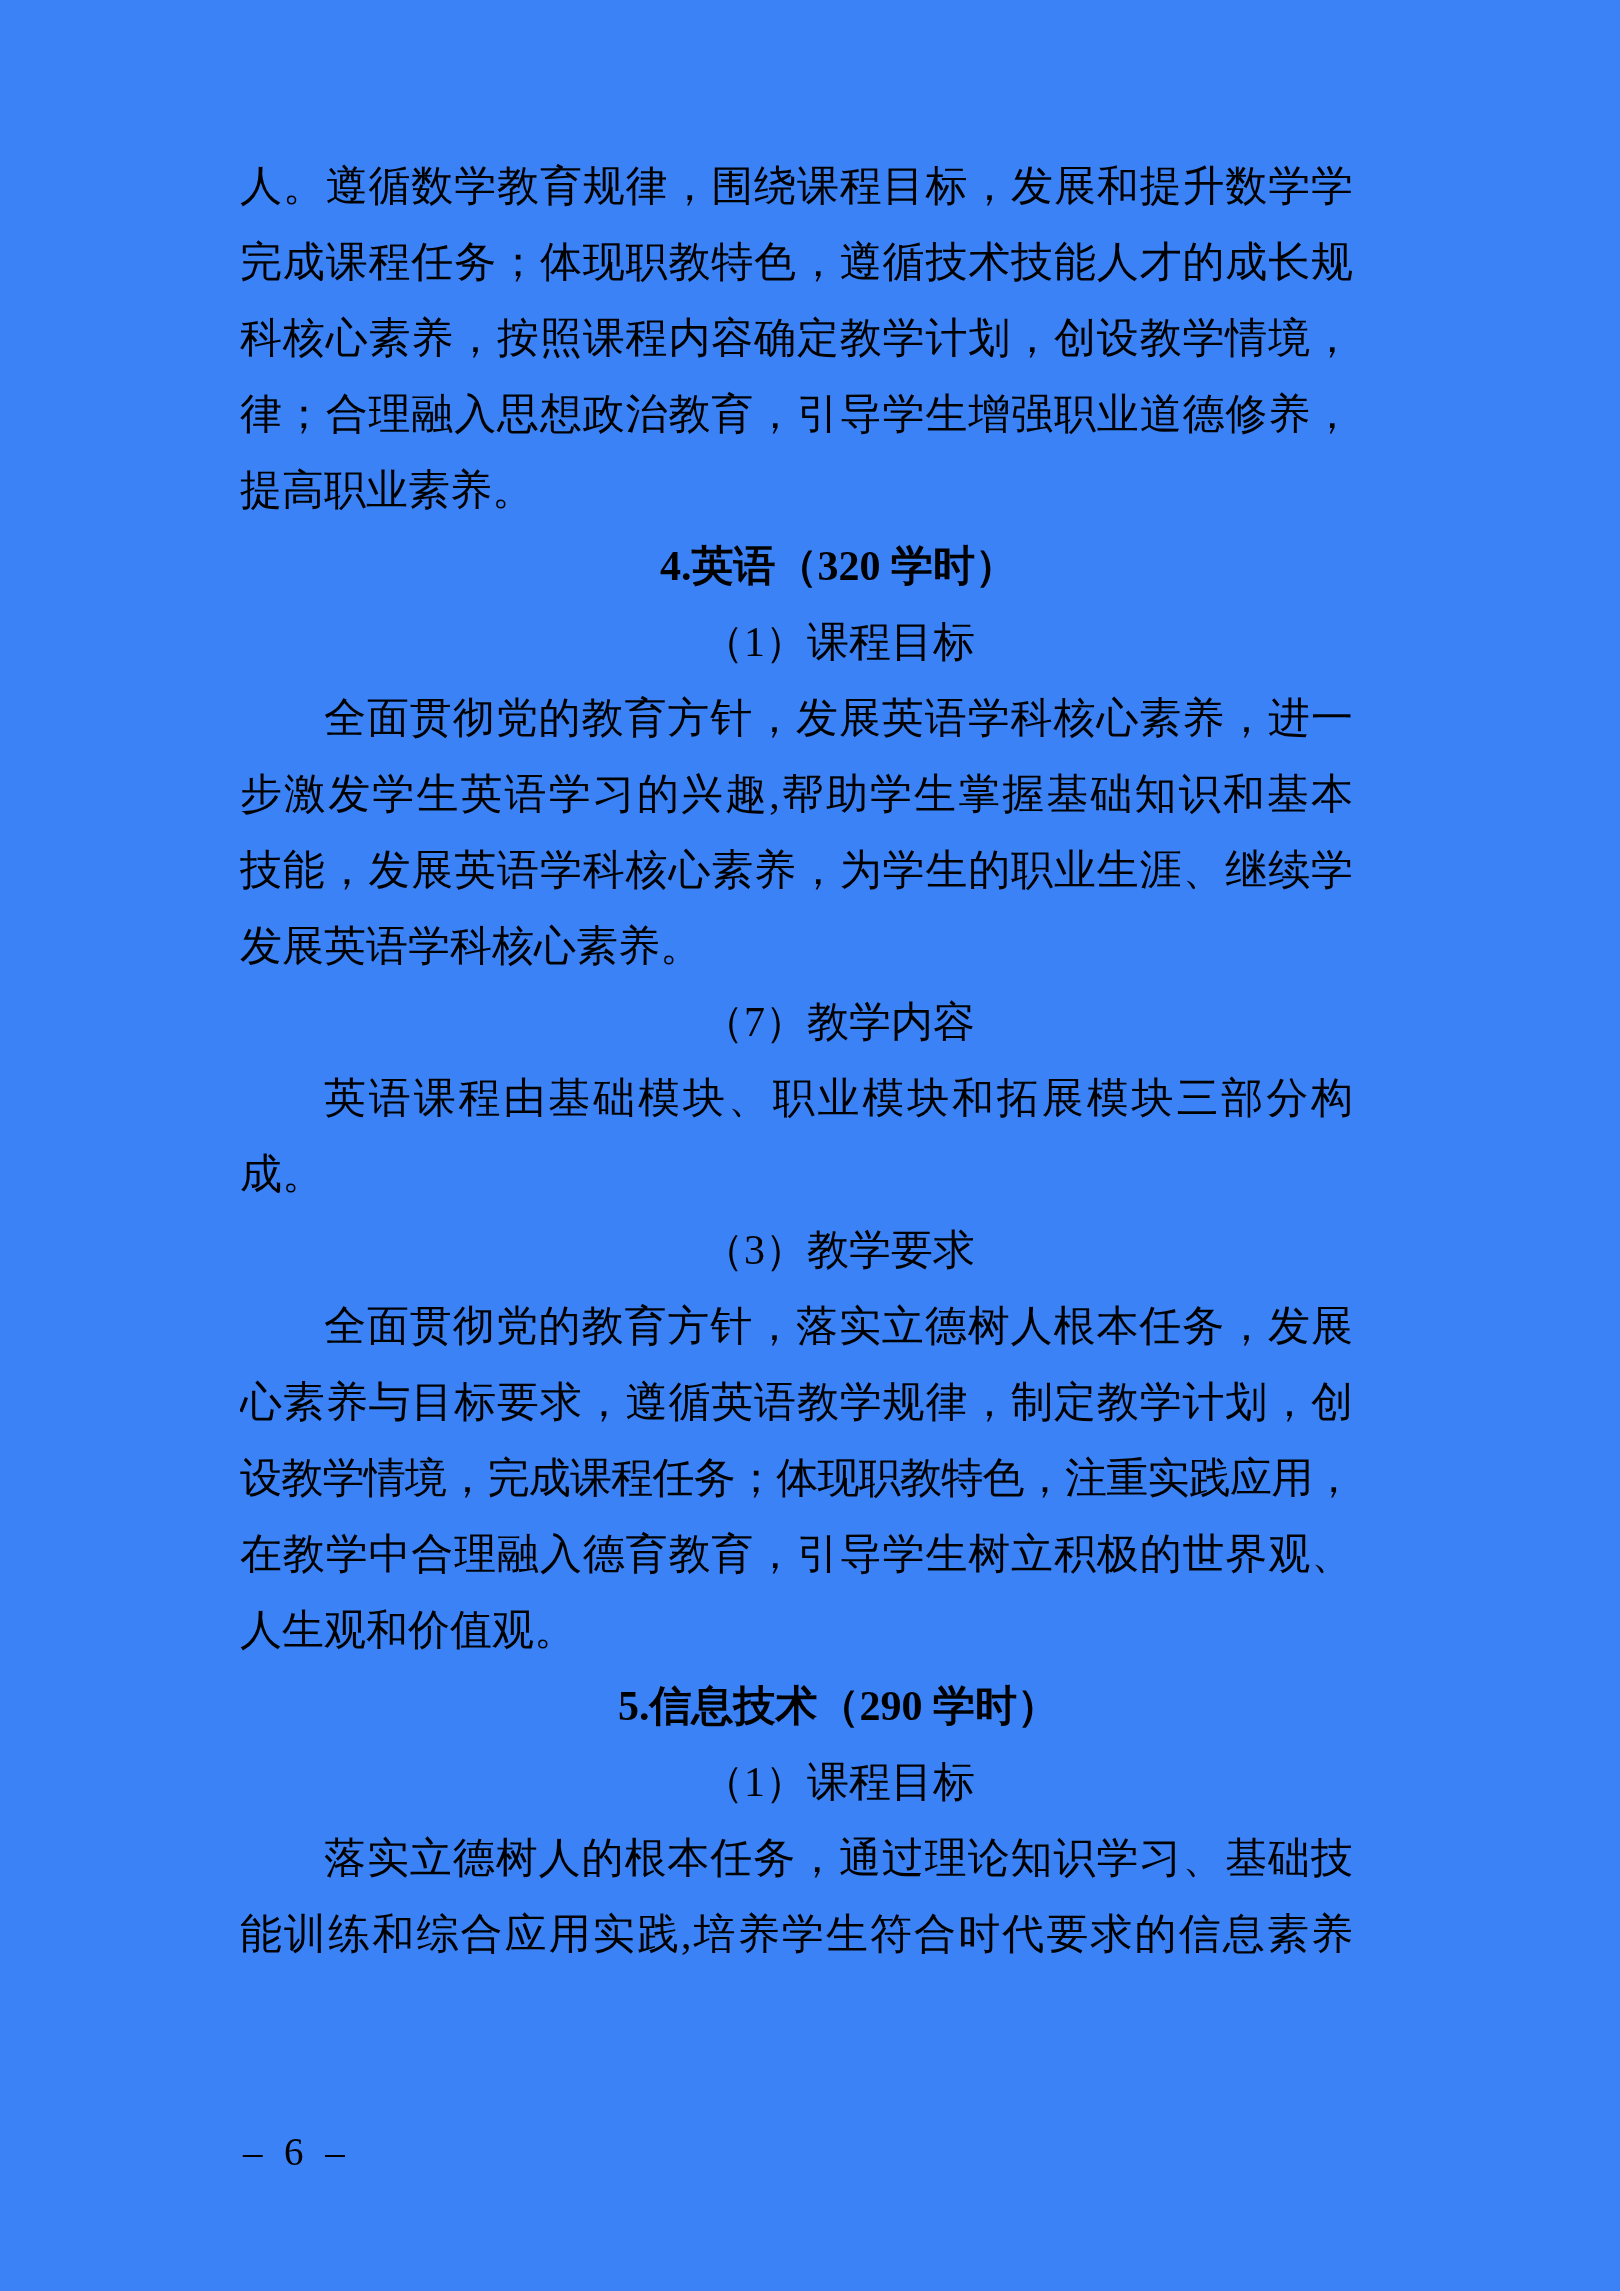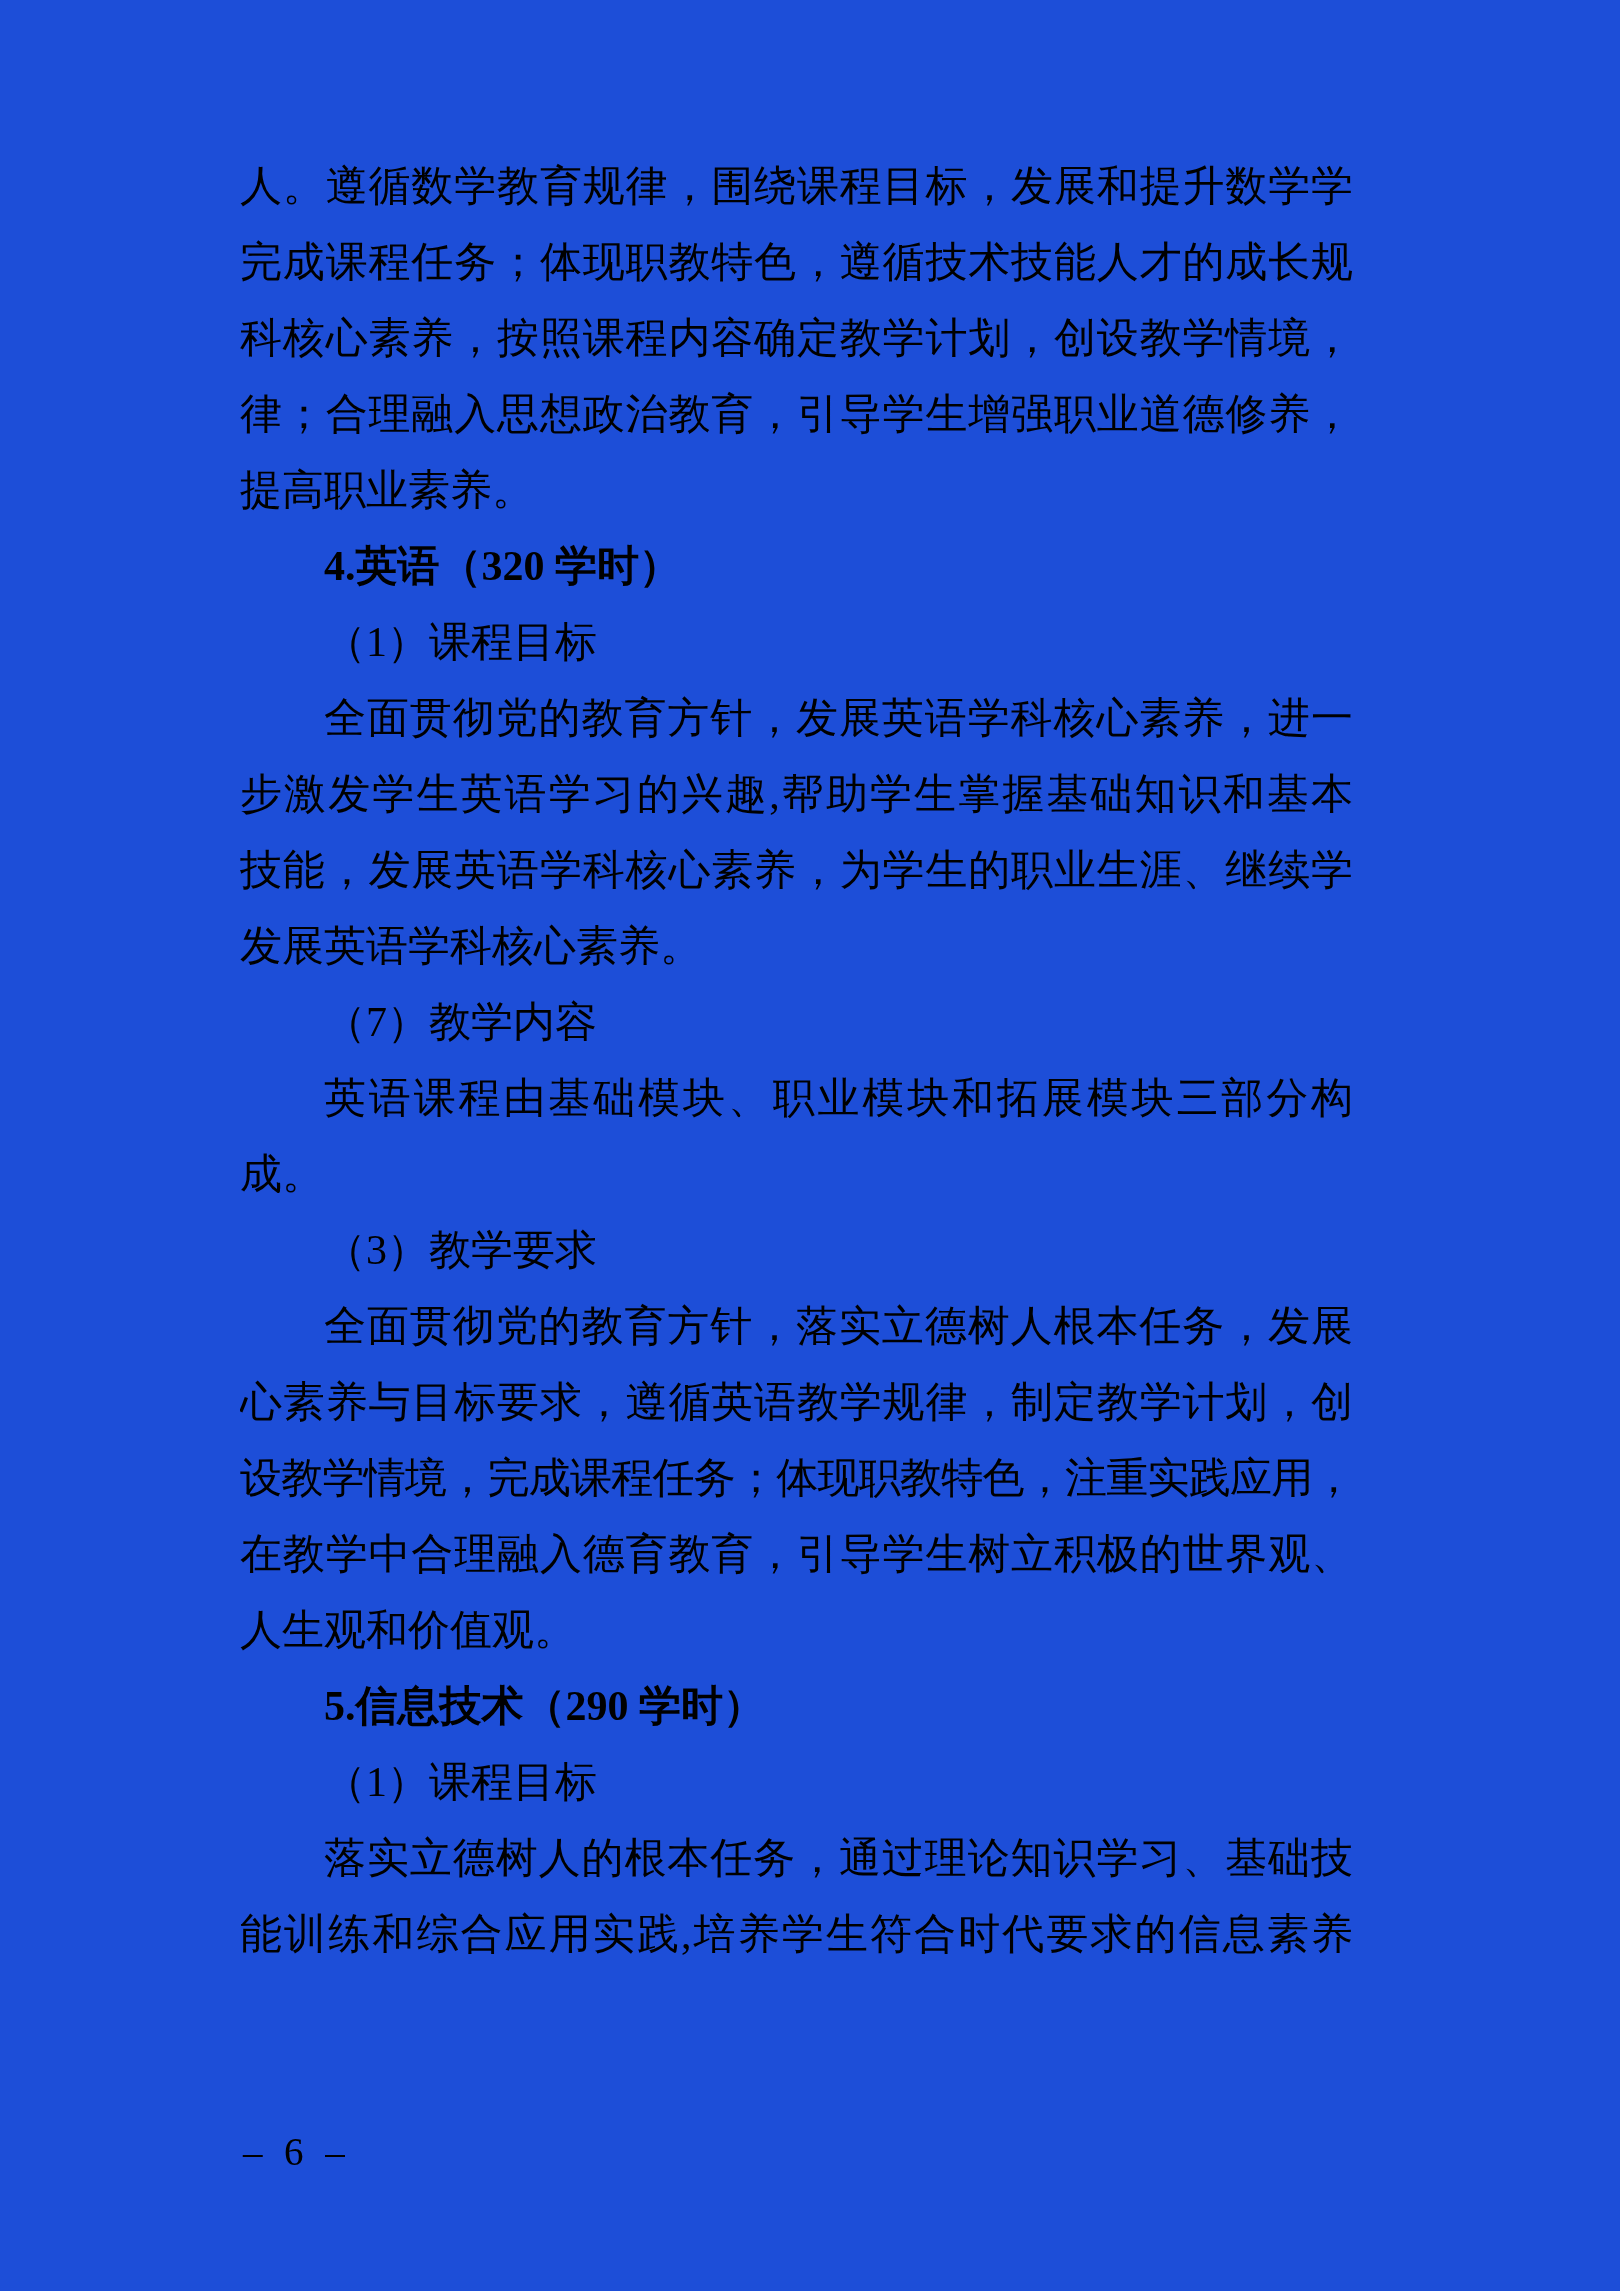--- a/index.html
+++ b/index.html
@@ -4,21 +4,21 @@
 <style>
   html, body {
     margin: 0;
     padding: 0;
     background: #ffffff;
   }
   .page {
     position: relative;
     width: 1620px;
     height: 2292px;
-    background: #1d4ed8;
+    background: #3b82f6;
     color: #000000;
     font-family: "Liberation Serif", "DejaVu Serif", serif;
     overflow: hidden;
   }
   .doc-body {
     position: absolute;
     left: 240px;
     top: 148px;
     width: 1113px;
   }
@@ -30,20 +30,21 @@
   }
   
   .line.j {
     text-align: justify;
     text-align-last: justify;
     text-justify: inter-character;
   }
   
   .line.ind {
     padding-left: 84px;
+    text-align: center;
   }
   .line.b {
     font-weight: bold;
   }
   
   .line.tight {
     letter-spacing: -1.5px;
   }
   .page-number {
     position: absolute;

